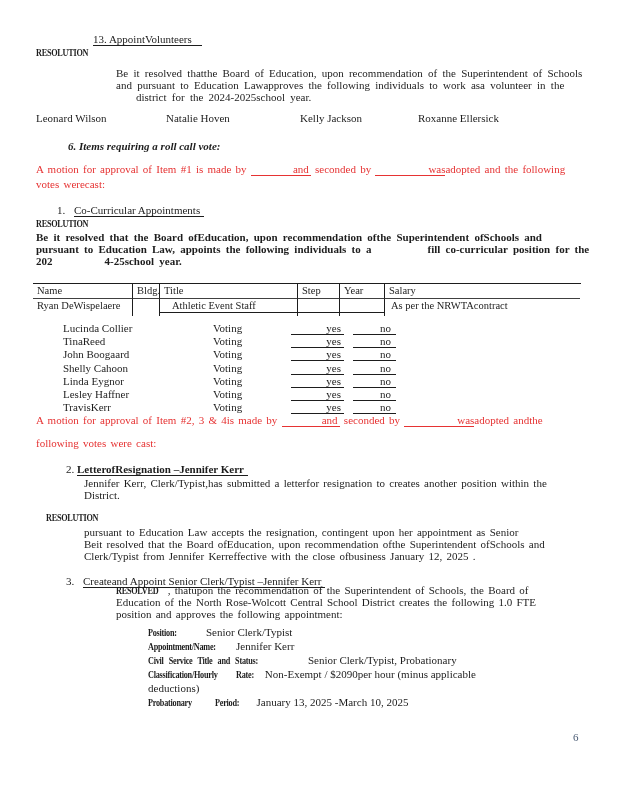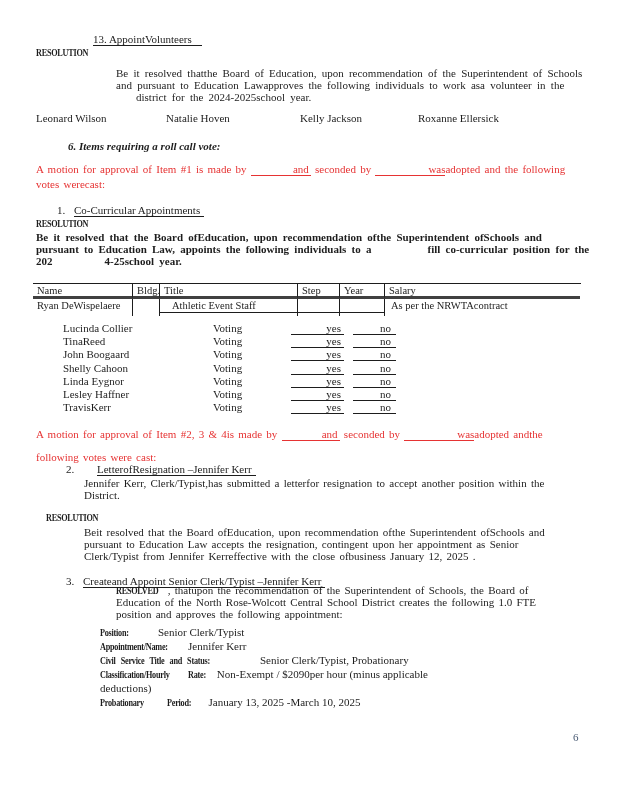--- a/index.html
+++ b/index.html
@@ -13,35 +13,35 @@
   .bi{font-weight:bold;font-style:italic;}
   .uh{border-bottom:1px solid #1d1d1d;display:inline-block;line-height:12px;}
   .cond{display:inline-block;font-weight:bold;letter-spacing:-0.3px;transform:scaleX(0.82);transform-origin:0 60%;white-space:nowrap;}
   .res-label{font-size:10px;}
   .blank{display:inline-block;border-bottom:1px solid currentColor;text-align:right;line-height:11px;}
   
   .tbl{border-top:1px solid #1d1d1d;}
   .trow{display:flex;}
   .tcell{box-sizing:border-box;border-right:1px solid #1d1d1d;padding:1px 0 1px 4px;font-size:10.5px;}
   .tcell.last{border-right:none;}
-  .thead .tcell{border-bottom:3px solid #404040;height:15px;}
+  .thead .tcell{border-bottom:1px solid #404040;height:15px;}
   .tdata .tcell{height:17px;}
   .tdata .subline{background-image:linear-gradient(#1d1d1d,#1d1d1d);background-size:100% 1px;
                   background-position:0 13px;background-repeat:no-repeat;}
   .c-name{width:100px;} .c-bldg{width:27px;text-align:right;} .c-title{width:138px;}
   .c-step{width:42px;} .c-year{width:45px;} .c-salary{width:195px;}
   
   .vrow{position:relative;height:13.2px;}
   .vname{position:absolute;left:63px;}
   .vstatus{position:absolute;left:213px;}
   .vyn{position:absolute;left:291px;}
   .yes-blank{width:50px;padding-right:3px;}
   .no-blank{width:38px;margin-left:9px;padding-right:5px;}
   
-  .drow{display:flex;height:14px;align-items:baseline;}
+  .drow{display:flex;height:14px;align-items:baseline;margin-left:48px;}
   .dlab{flex:none;font-size:10px;}
   .dval{flex:none;}
   .w58{width:58px;} .w88{width:88px;} .w160{width:160px;} .w67{width:67px;}
   .rate-lab{margin-right:7px;font-size:10px;}
   .pagenum{color:#4a5b74;font-size:11px;}
 </style>
 </head>
 <body>
 
 <div class="page">
@@ -139,44 +139,44 @@
       <span class="vstatus">Voting</span>
       <span class="vyn nw"><span class="blank yes-blank"><span>yes</span></span><span class="blank no-blank"><span>no</span></span></span>
     </div>
     <div class="vrow">
       <span class="vname nw">TravisKerr</span>
       <span class="vstatus">Voting</span>
       <span class="vyn nw"><span class="blank yes-blank"><span>yes</span></span><span class="blank no-blank"><span>no</span></span></span>
     </div>
   </div>
 
-  <div class="abs red" style="left:36px;top:428px;width:545px;">
+  <div class="abs red" style="left:36px;top:414px;width:545px;">
     <div class="nw ws1">
       <span>A motion for approval  of Item #2, 3 &amp; 4is  made by</span>
       <span class="blank" style="width:56px;padding-right:2px;"><span>and</span></span>
       <span>seconded  by</span>
       <span class="blank" style="width:70px;"><span>was</span></span><span>adopted  andthe</span>
     </div>
     <div class="nw ws1" style="margin-top:10px;">following  votes were  cast:</div>
   </div>
 
   <div class="abs nw" style="left:66px;top:463px;">
     <span>2.</span>
-    <span class="uh" style="margin-left:20px;padding-right:4px;">LetterofResignation  –Jennifer  Kerr</span>
+    <span class="uh" style="margin-left:0;padding-right:4px;font-weight:bold;">LetterofResignation  –Jennifer  Kerr</span>
   </div>
   <div class="abs" style="left:84px;top:477px;width:500px;">
-    <div class="nw ws1">Jennifer Kerr, Clerk/Typist,has submitted   a letterfor resignation  to accept another position within  the</div>
+    <div class="nw ws1">Jennifer Kerr, Clerk/Typist,has submitted   a letterfor resignation  to creates another position within  the</div>
     <div class="nw ws1">District.</div>
   </div>
   <div class="abs nw res-label" style="left:46px;top:512px;">
     <span class="cond">RESOLUTION</span>
   </div>
   <div class="abs" style="left:84px;top:526px;width:500px;">
+    <div class="nw ws1">pursuant   to Education  Law accepts  the resignation,  contingent  upon her appointment  as Senior</div>
     <div class="nw ws1">Beit resolved  that the Board ofEducation,  upon recommendation   ofthe Superintendent   ofSchools  and</div>
-    <div class="nw ws1">pursuant   to Education  Law accepts  the resignation,  contingent  upon her appointment  as Senior</div>
     <div class="nw ws1">Clerk/Typist  from Jennifer Kerreffective  with  the close ofbusiness  January  12, 2025 .</div>
   </div>
 
   <div class="abs nw" style="left:66px;top:575px;">
     <span>3.</span>
     <span class="uh" style="margin-left:6px;padding-right:4px;">Createand Appoint Senior  Clerk/Typist –Jennifer  Kerr</span>
   </div>
   <div class="abs" style="left:84px;top:584px;width:500px;margin-left:32px;">
     <div class="nw ws1">
       <span class="cond res-label">RESOLVED</span><span>, thatupon the recommendation  of the Superintendent   of Schools, the Board of</span>

